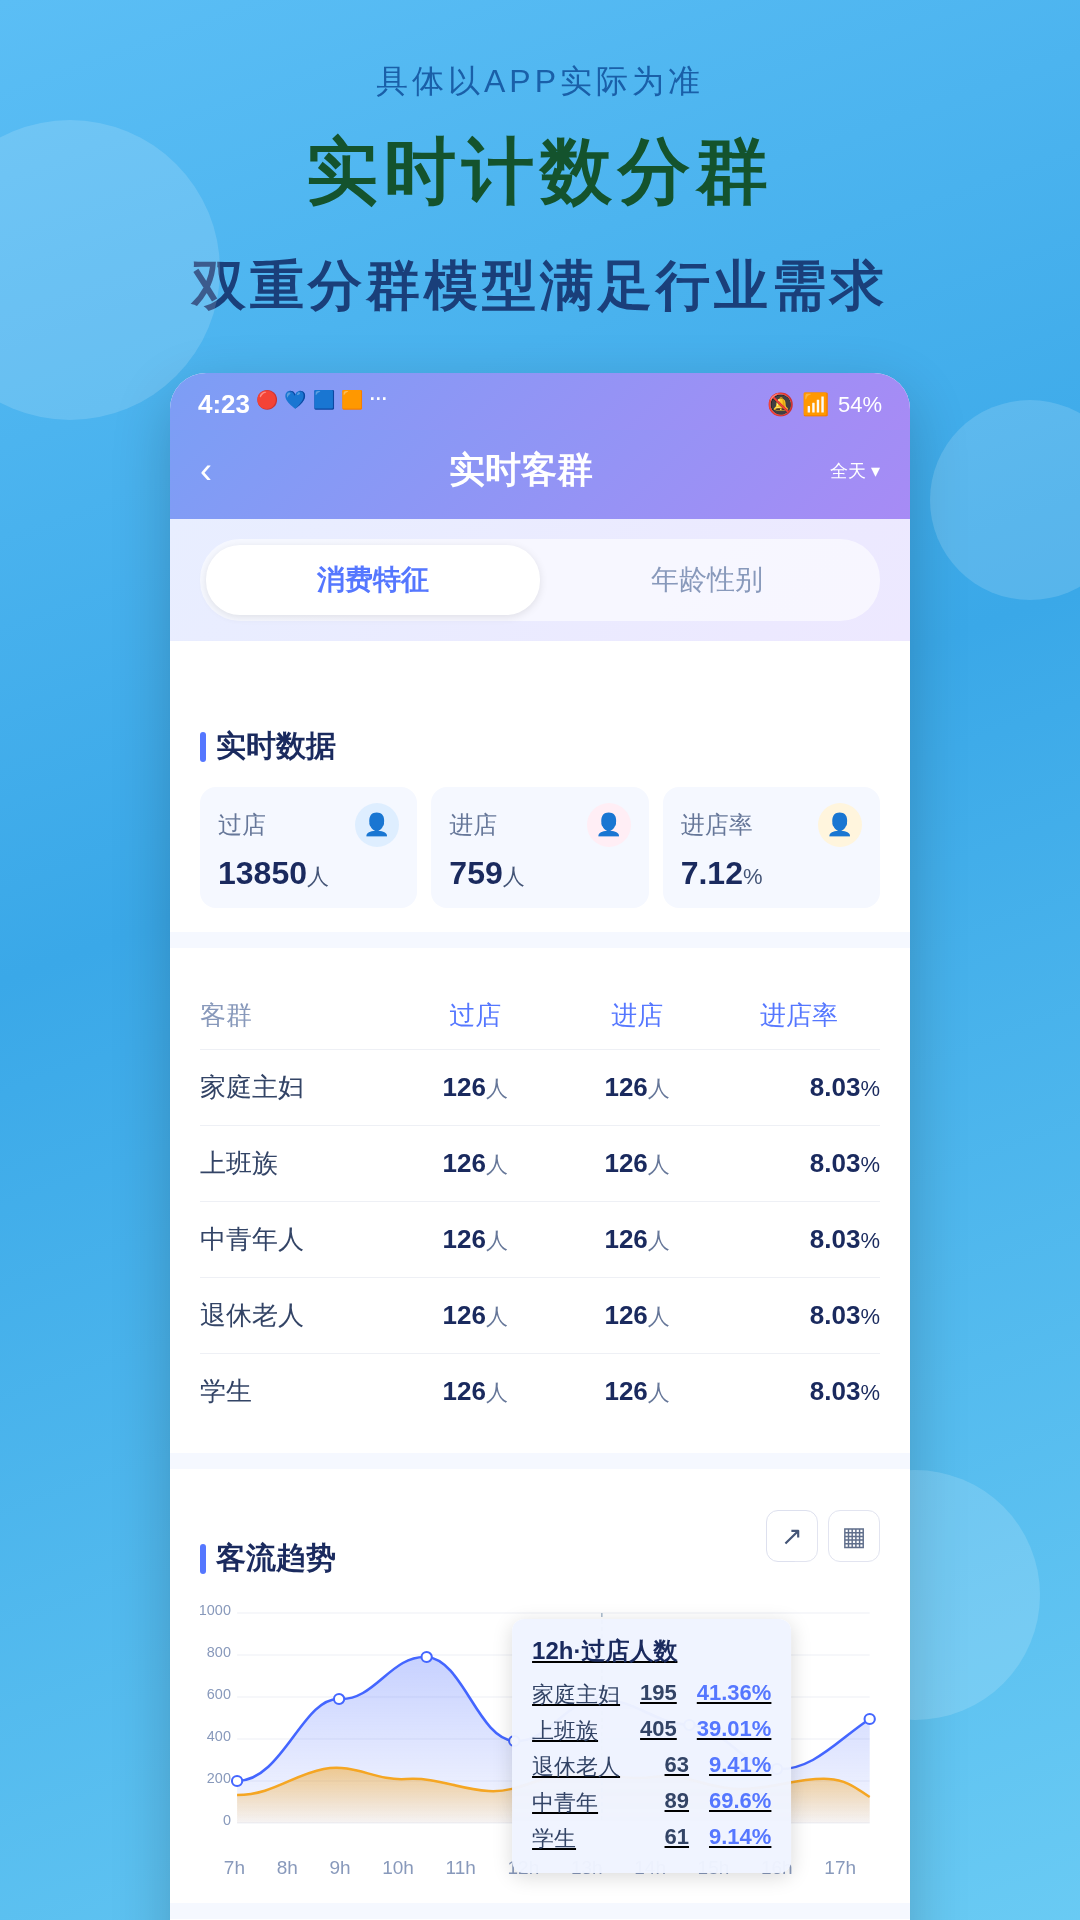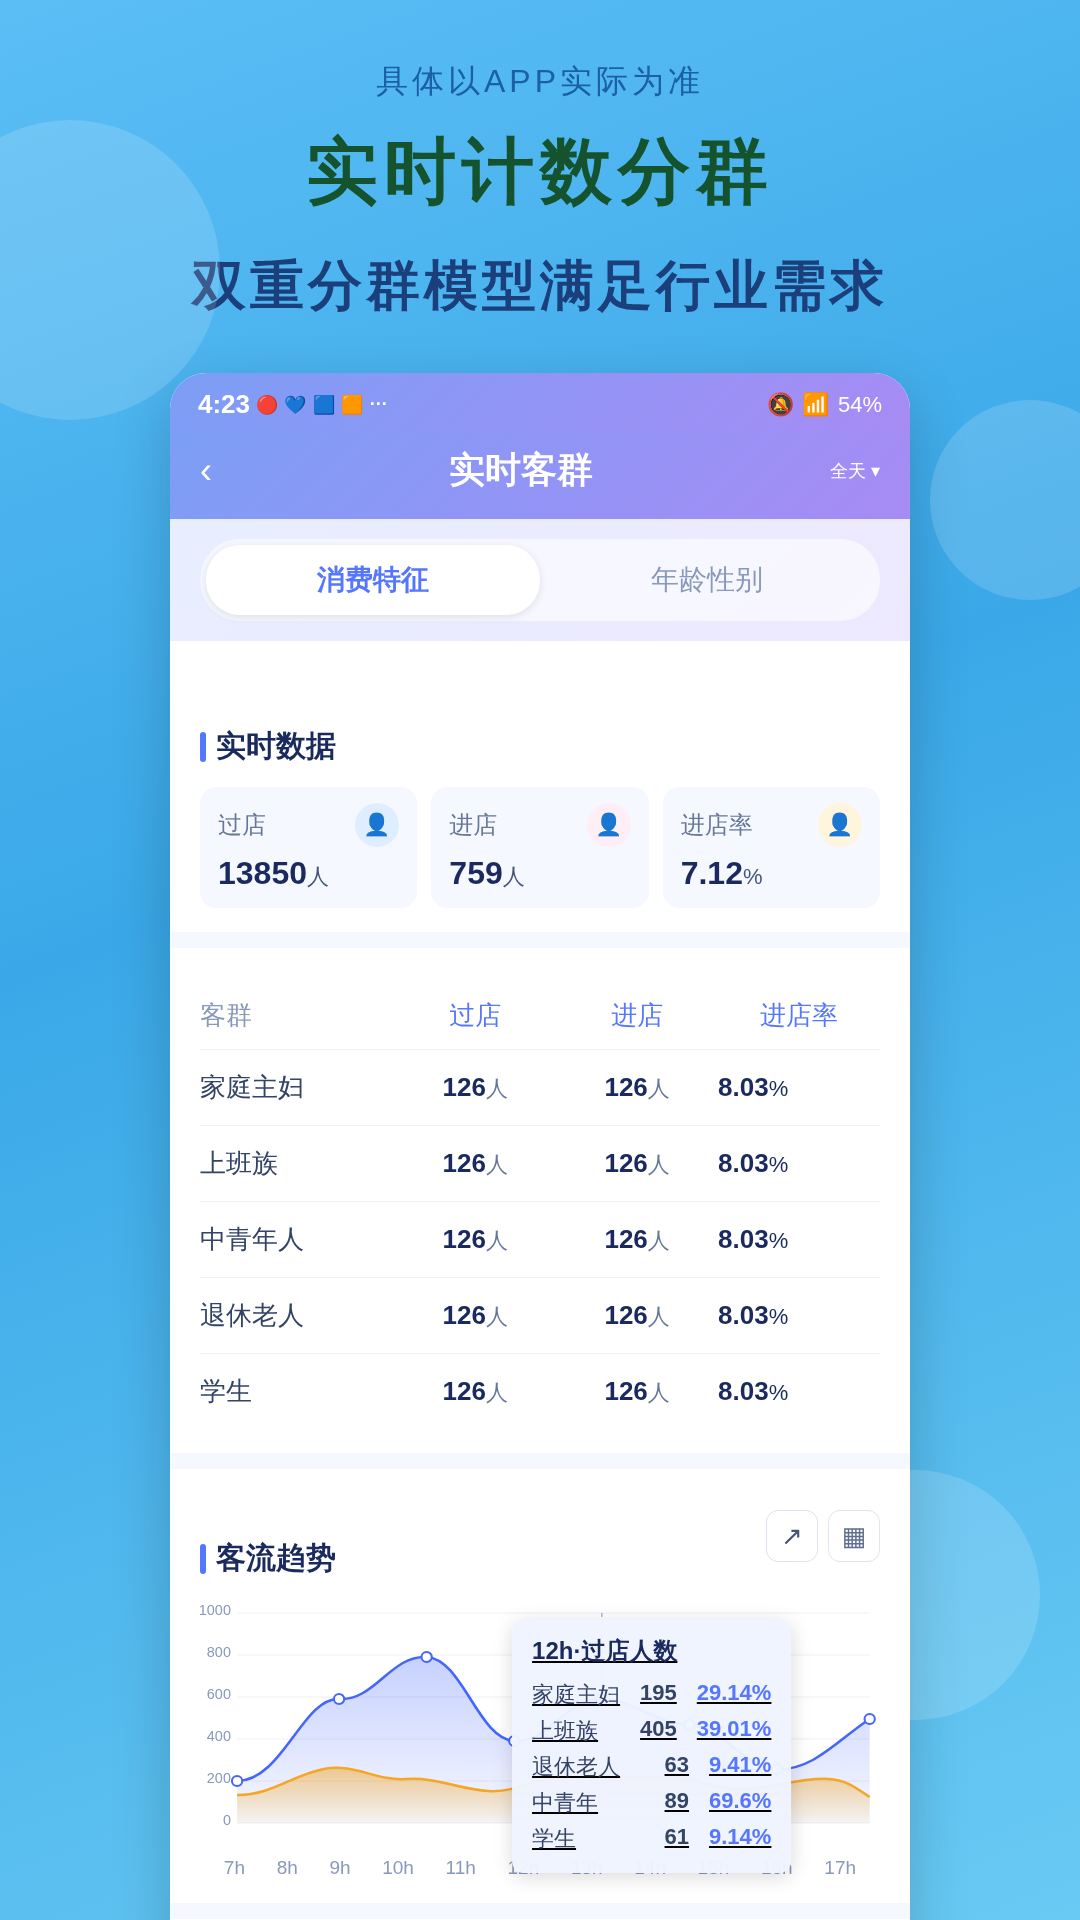--- a/index.html
+++ b/index.html
@@ -52,21 +52,21 @@
     .status-bar {
       background: linear-gradient(135deg, #7c9ef5 0%, #a78bf5 100%);
       padding: 16px 28px 10px;
       display: flex;
       justify-content: space-between;
       align-items: center;
       color: #fff;
       font-size: 24px;
     }
 
-    .status-left { font-weight: 600; font-size: 26px; display: flex; align-items: center; gap: 6px; }
+    .status-left { font-weight: 600; font-size: 26px; display: flex; align-items: flex-start; gap: 6px; }
     .status-right { display: flex; align-items: center; gap: 8px; font-size: 22px; }
 
     
     .header {
       background: linear-gradient(135deg, #7c9ef5 0%, #a78bf5 100%);
       padding: 16px 30px 24px;
       display: flex;
       justify-content: space-between;
       align-items: center;
     }
@@ -232,21 +232,21 @@
       padding: 20px 0;
       border-bottom: 1px solid #eef0f5;
       align-items: center;
     }
 
     .table-row:last-child { border-bottom: none; }
 
     .col-group { flex: 1.2; font-size: 26px; color: #334466; }
     .col-pass { flex: 1; font-size: 26px; text-align: center; }
     .col-enter { flex: 1; font-size: 26px; text-align: center; }
-    .col-rate { flex: 1; font-size: 26px; text-align: left; }
+    .col-rate { flex: 1; font-size: 26px; text-align: right; }
 
     .table-header .col-group { color: #8899bb; }
     .table-header .col-pass { color: #5577ff; text-align: center; }
     .table-header .col-enter { color: #5577ff; text-align: center; }
     .table-header .col-rate { color: #5577ff; text-align: center; }
 
     .row-value { font-weight: 600; color: #1a2a5e; }
     .row-unit { font-weight: 400; font-size: 22px; color: #667799; }
     .row-pct { font-weight: 600; color: #1a2a5e; }
     .row-pct-unit { font-weight: 400; font-size: 22px; }
@@ -505,21 +505,21 @@
       </div>
 
       <div class="chart-container">
 
         
         <div class="tooltip-box">
           <div class="tooltip-title">12h·过店人数</div>
           <div class="tooltip-row">
             <span class="tooltip-name">家庭主妇</span>
             <span class="tooltip-val">195</span>
-            <span class="tooltip-pct">29.14%</span>
+            <span class="tooltip-pct">41.36%</span>
           </div>
           <div class="tooltip-row">
             <span class="tooltip-name">上班族</span>
             <span class="tooltip-val">405</span>
             <span class="tooltip-pct">39.01%</span>
           </div>
           <div class="tooltip-row">
             <span class="tooltip-name">退休老人</span>
             <span class="tooltip-val">63</span>
             <span class="tooltip-pct">9.41%</span>

